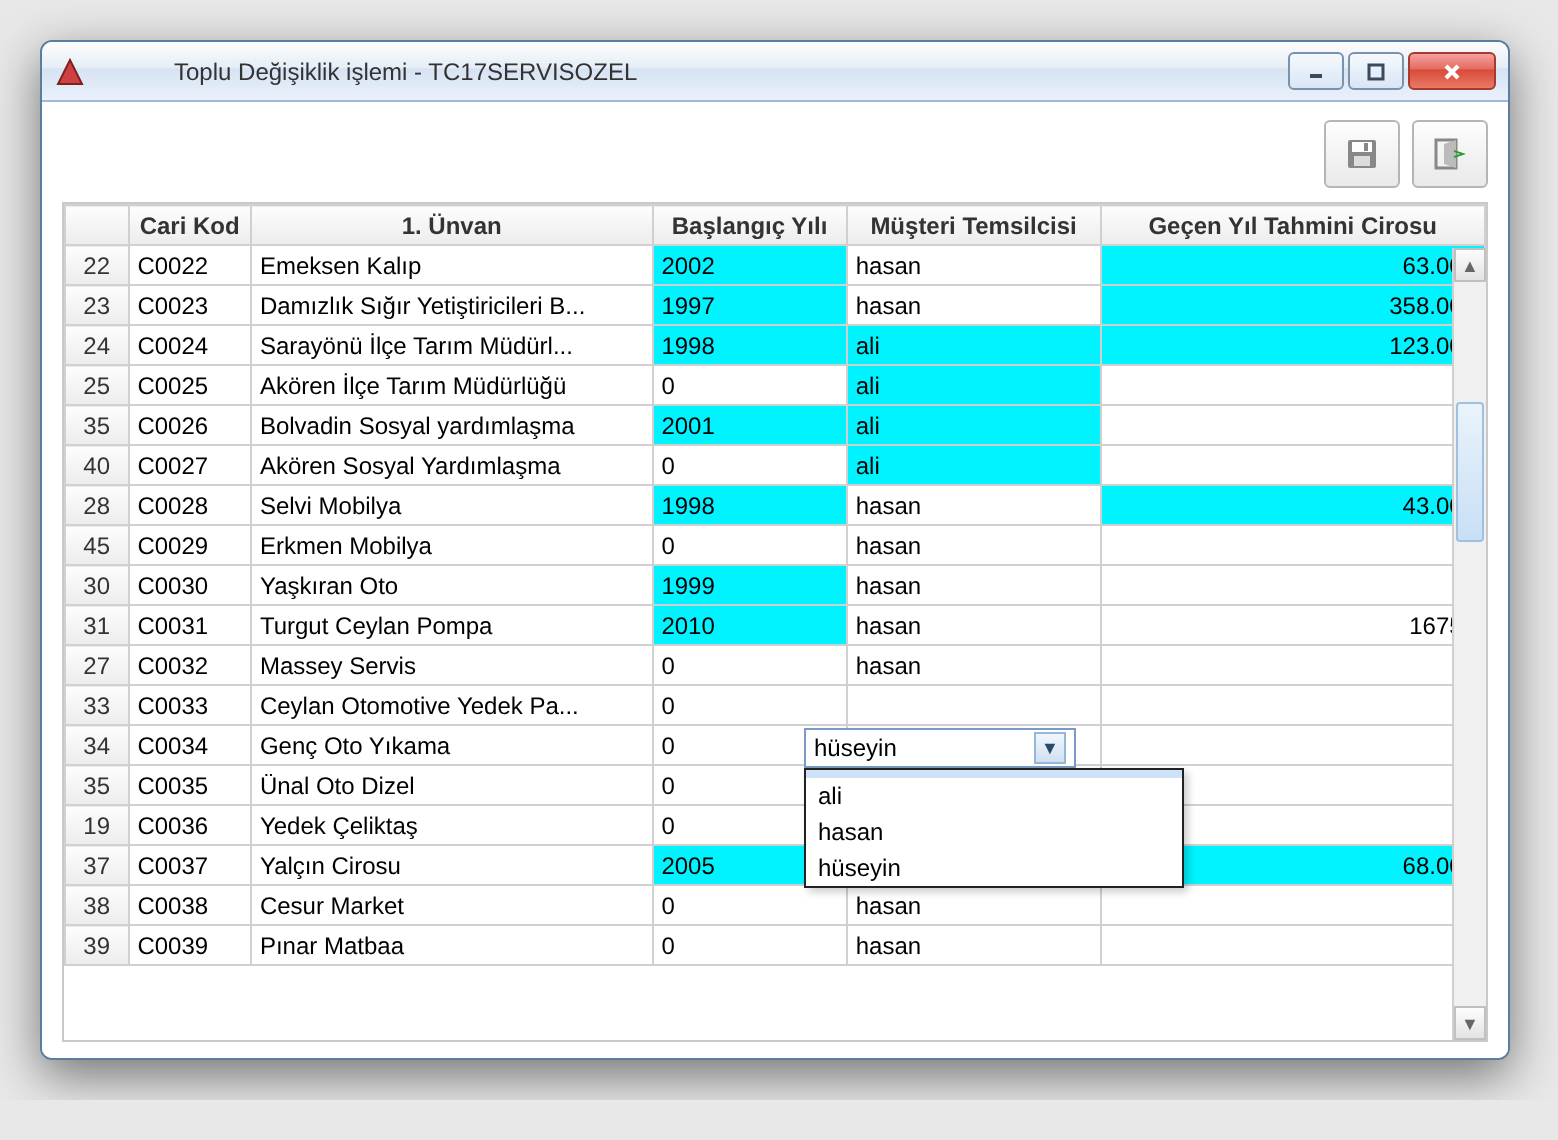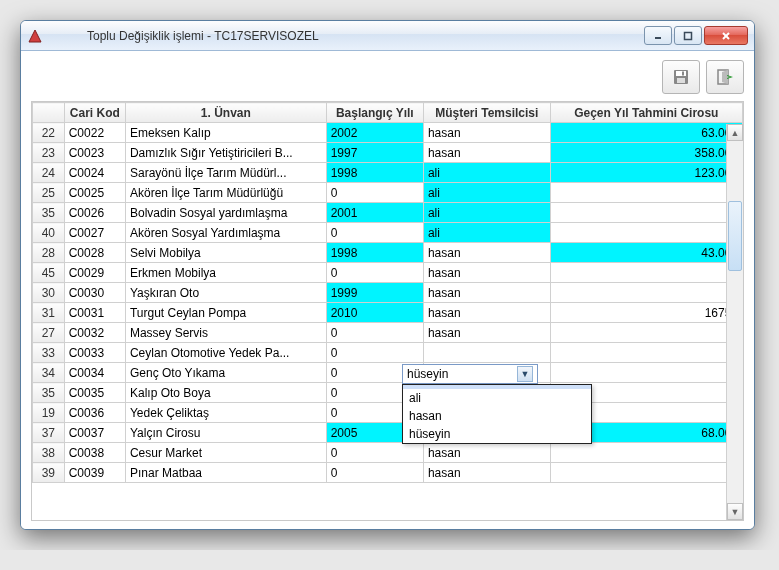--- a/index.html
+++ b/index.html
@@ -350,21 +350,21 @@
               <td class="col-rownum">34</td>
               <td class="col-code">C0034</td>
               <td class="col-title">Genç Oto Yıkama</td>
               <td class="col-year">0</td>
               <td class="col-rep"></td>
               <td class="col-rev">0</td>
             </tr>
             <tr>
               <td class="col-rownum">35</td>
               <td class="col-code">C0035</td>
-              <td class="col-title">Kalıp Oto Boya</td>
+              <td class="col-title">Ünal Oto Dizel</td>
               <td class="col-year">0</td>
               <td class="col-rep"></td>
               <td class="col-rev">0</td>
             </tr>
             <tr>
               <td class="col-rownum">19</td>
               <td class="col-code">C0036</td>
               <td class="col-title">Yedek Çeliktaş</td>
               <td class="col-year">0</td>
               <td class="col-rep"></td>

